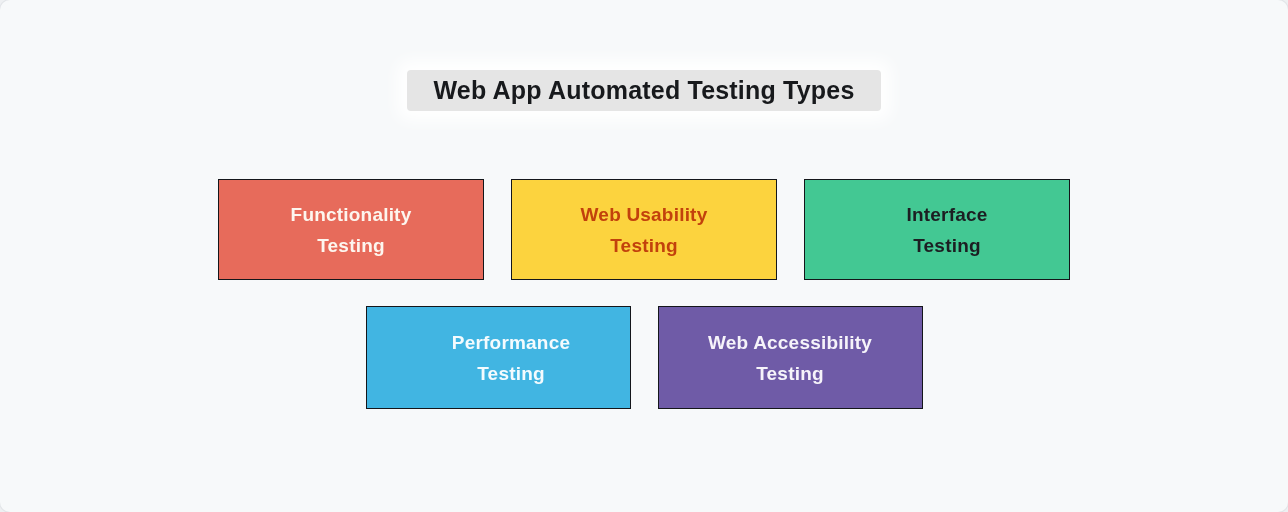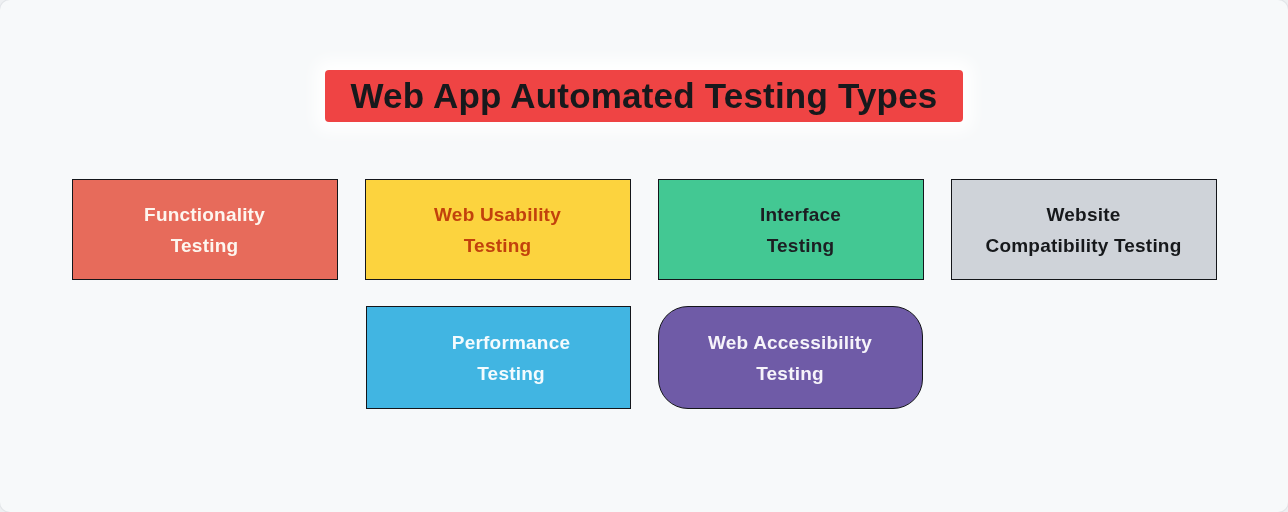--- a/index.html
+++ b/index.html
@@ -21,25 +21,25 @@
     position: absolute;
     top: 70px;
     left: 0;
     width: 100%;
     text-align: center;
   }
   .title {
     display: inline-block;
     margin: 0;
     padding: 6px 26px;
-    font-size: 35px;
+    font-size: 25px;
     font-weight: bold;
     letter-spacing: 0.2px;
     color: #17191c;
-    background: #ef4444;
+    background: #e5e5e5;
     box-shadow: 0 0 16px 10px rgba(255,255,255,0.95);
     border-radius: 4px;
   }
   .row {
     position: absolute;
     left: 0;
     width: 100%;
     display: flex;
     justify-content: center;
     gap: 27px;
@@ -80,30 +80,26 @@
 Testing</span>
     </div>
     <div class="box" style="background: rgb(252, 211, 62); color: #c2410c;">
       <span class="box-label">Web Usability
 Testing</span>
     </div>
     <div class="box" style="background: rgb(67, 200, 147); color: rgb(28, 30, 34); padding-left: 20px;">
       <span class="box-label">Interface
 Testing</span>
     </div>
-    <div class="box" style="background: rgb(207, 211, 217); color: rgb(22, 24, 27);">
-      <span class="box-label">Website
-Compatibility Testing</span>
-    </div>
   </div>
 
   <div class="row row-2">
     <div class="box" style="background: rgb(65, 181, 226); color: rgb(244, 251, 254); padding-left: 26px;">
       <span class="box-label">Performance
 Testing</span>
     </div>
-    <div class="box" style="background: rgb(111, 91, 167); color: rgb(246, 244, 250); border-radius: 30px;">
+    <div class="box" style="background: rgb(111, 91, 167); color: rgb(246, 244, 250);">
       <span class="box-label">Web Accessibility
 Testing</span>
     </div>
   </div>
 
 </div>
 
 </body></html>

